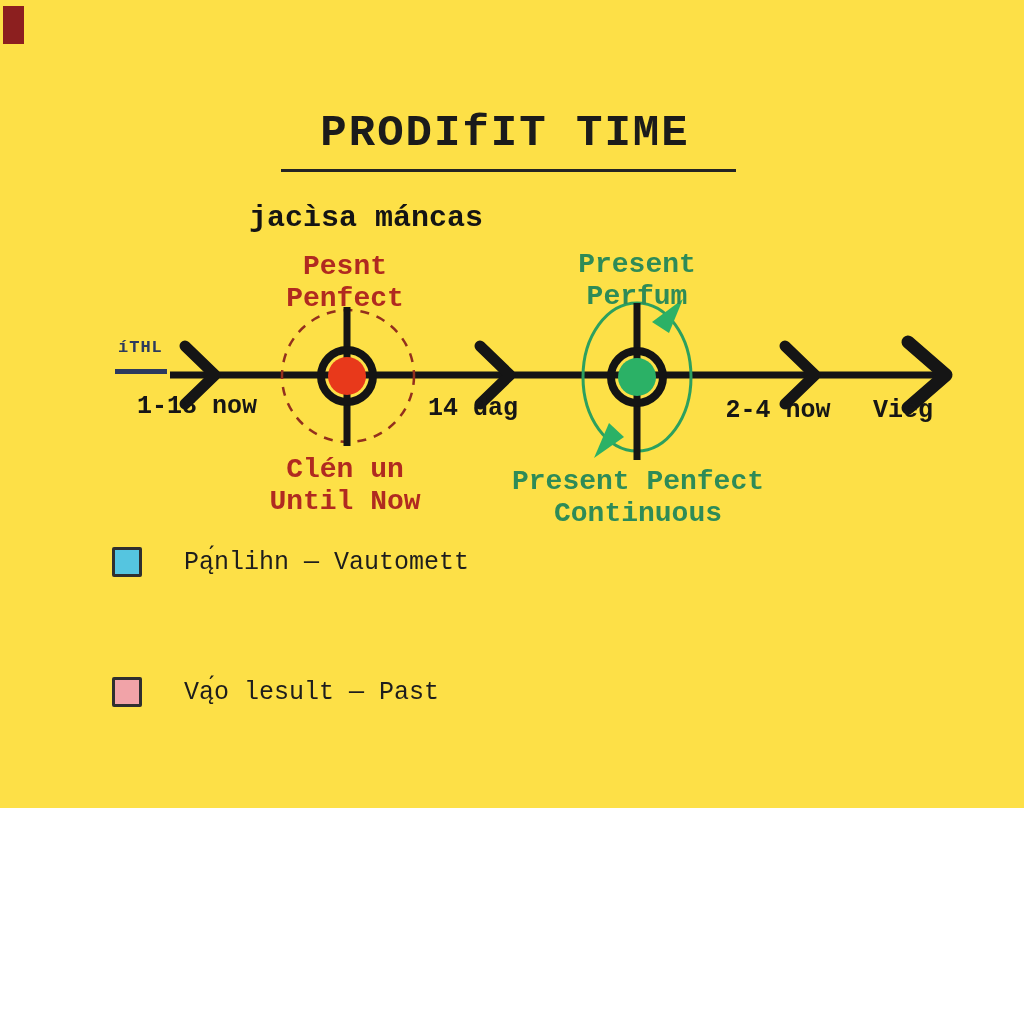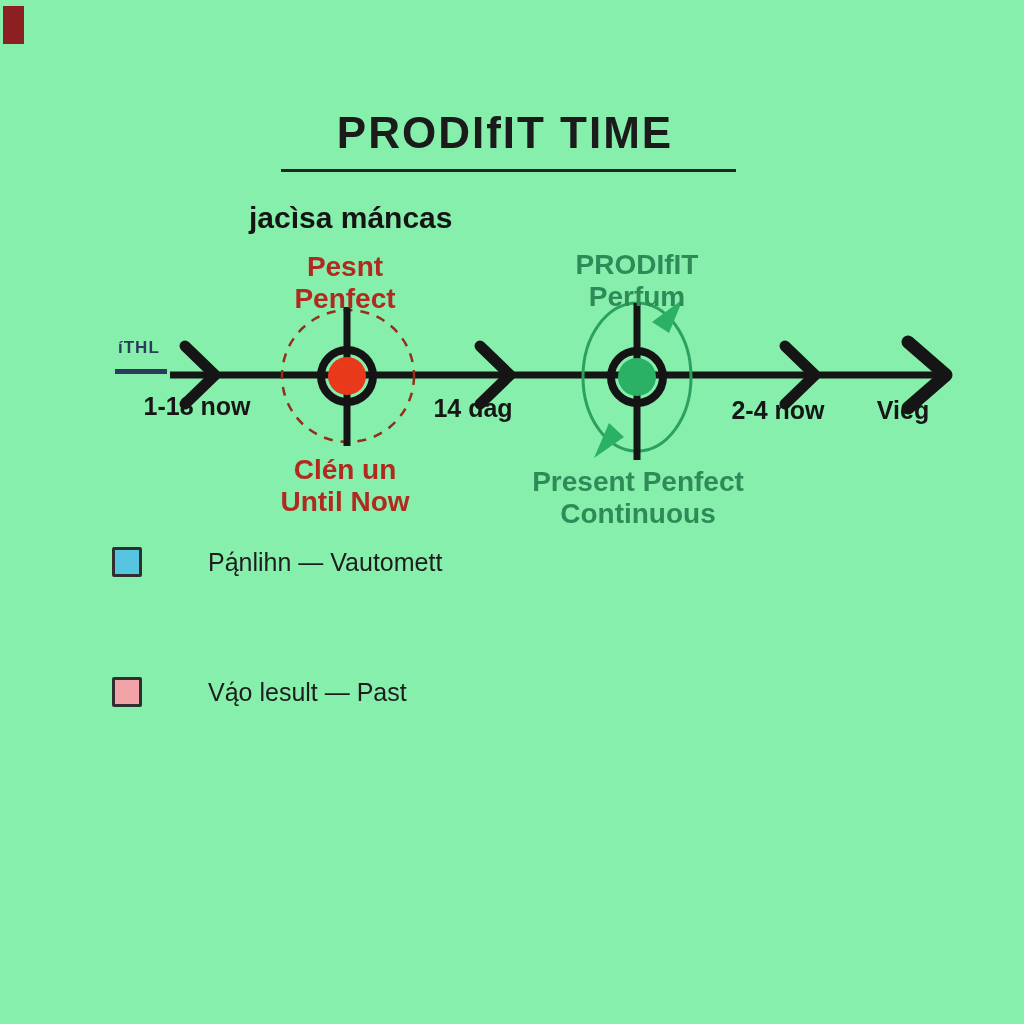--- a/index.html
+++ b/index.html
@@ -1,33 +1,33 @@
 <!DOCTYPE html>
 <html><head>
 <meta charset="utf-8">
 <style>
   html,body{margin:0;padding:0;}
   .canvas{
-    position:relative;width:1024px;height:1024px;background:#86efac;
-    font-family:Liberation Sans, sans-serif;overflow:hidden;
+    position:relative;width:1024px;height:808px;background:#fde047;
+    font-family:Liberation Mono, monospace;overflow:hidden;
   }
   .abs{position:absolute;}
   .center{transform:translateX(-50%);text-align:center;}
   .title{
     font-size:44px;font-weight:700;color:#1b1b1b;letter-spacing:2px;
     white-space:nowrap;
   }
   .title-rule{background:#242424;height:3px;}
   .subtitle{font-size:30px;font-weight:600;color:#141414;white-space:nowrap;}
   .marker-label{font-size:28px;font-weight:700;line-height:1.15;white-space:nowrap;}
   .red-text{color:#b02a20;}
   .green-text{color:#2e8b57;}
   .start-label{font-size:17px;font-weight:700;color:#2c3a5e;letter-spacing:1px;}
   .tick{font-size:25px;font-weight:600;color:#161616;white-space:nowrap;}
-  .legend-row{display:flex;align-items:center;gap:66px;}
+  .legend-row{display:flex;align-items:center;gap:42px;}
   .swatch{width:30px;height:30px;border:3px solid #2f2f2f;border-radius:2px;box-sizing:border-box;}
   .sw-blue{background:#55c5e0;}
   .sw-yellow{background:#f5c71a;}
   .sw-pink{background:#f1a3a8;}
   .legend-label{font-size:25px;font-weight:500;color:#1d1d1d;white-space:nowrap;}
   .corner-mark{background:#8c1f1f;width:21px;height:38px;}
 </style>
 </head>
 <body>
 
@@ -63,21 +63,21 @@
     <circle cx="637" cy="377" r="19" fill="#2bb166"></circle>
   </svg>
 
   <div class="abs start-label" style="left:118px;top:338px;">íTHL</div>
 
   <div class="abs marker-label red-text center" style="left:345px;top:251px;">
     <div>Pesnt</div>
     <div>Penfect</div>
   </div>
   <div class="abs marker-label green-text center" style="left:637px;top:249px;">
-    <div>PRODIfIT</div>
+    <div>Present</div>
     <div>Perfum</div>
   </div>
   <div class="abs marker-label red-text center" style="left:345px;top:454px;">
     <div>Clén un</div>
     <div>Until Now</div>
   </div>
   <div class="abs marker-label green-text center" style="left:638px;top:466px;">
     <div>Present Penfect</div>
     <div>Continuous</div>
   </div>

